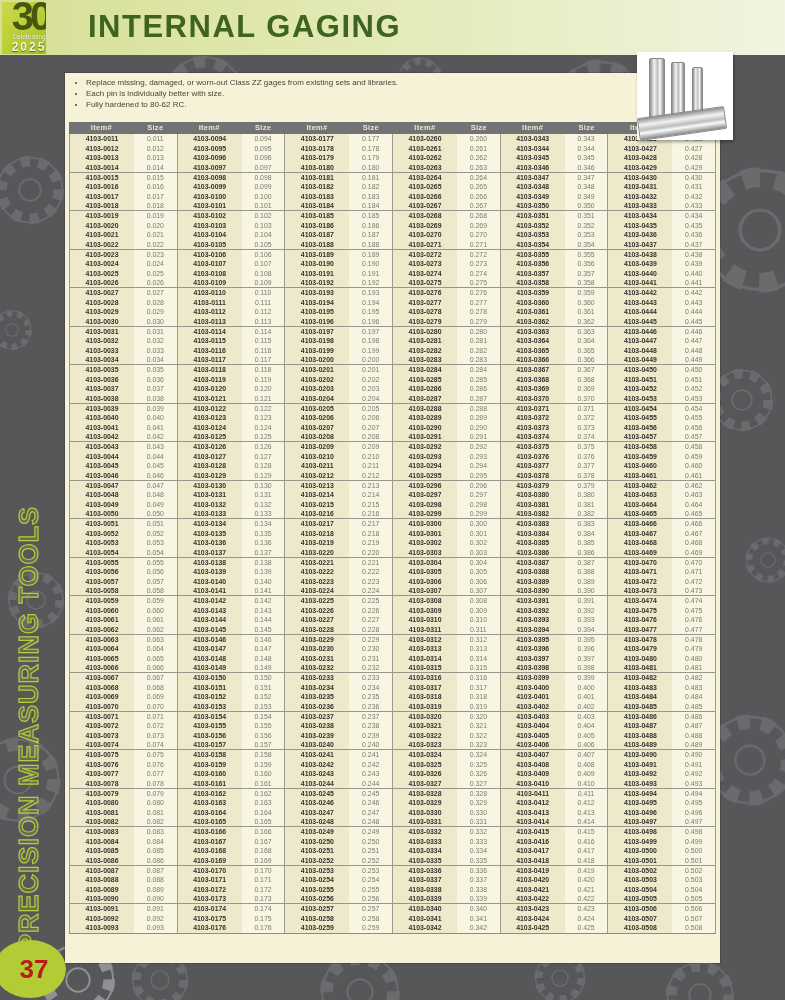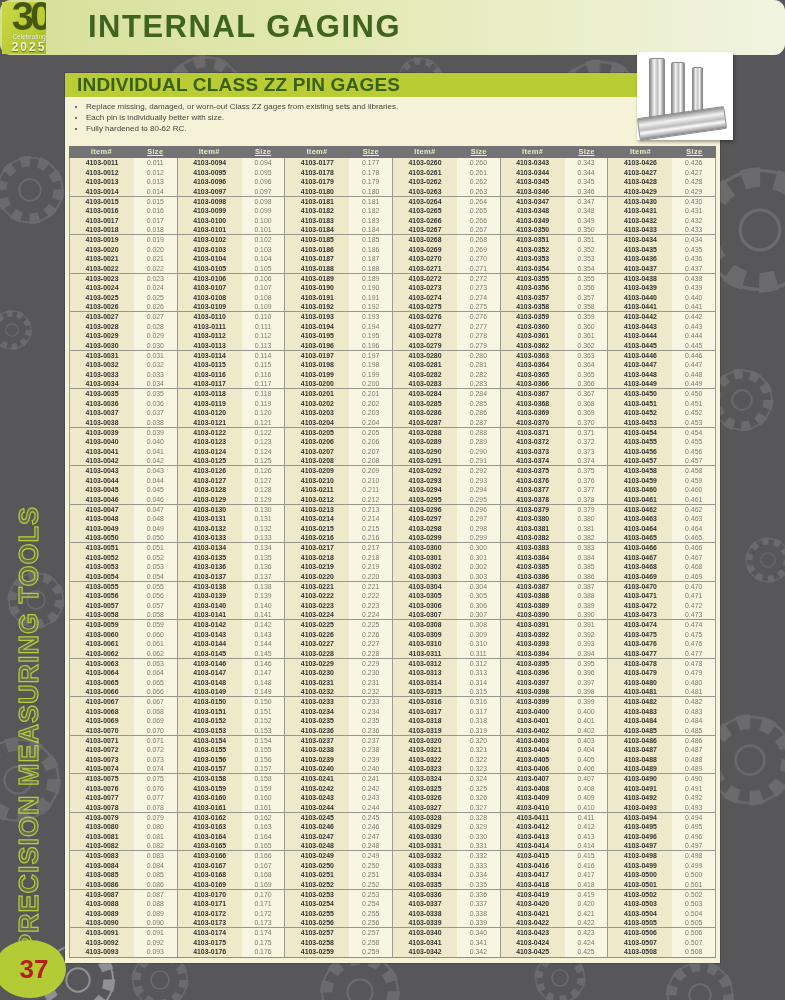--- a/index.html
+++ b/index.html
@@ -9,21 +9,20 @@
     font-family:"Liberation Sans", sans-serif;
     position:relative;overflow:hidden;
   }
   .page{position:absolute;inset:0;width:785px;height:1000px;}
 
   
   .top-band{
     position:absolute;left:0;top:0;width:785px;height:55px;
     background:linear-gradient(90deg,#d6df97 0%,#e3e9b4 45%,#f1f4e0 100%);
     z-index:2;
-    border-radius:11px;
   }
   .logo{
     position:absolute;left:2px;top:2px;width:44px;height:52px;
     background:linear-gradient(135deg,#ccd94b 0%,#b9cc33 60%,#a3bd27 100%);
     z-index:3;overflow:hidden;
   }
   .logo-30{
     position:absolute;left:4px;top:-8px;width:48px;
     font-size:40px;font-weight:bold;color:#46570f;
     letter-spacing:-4px;line-height:44px;text-align:center;
@@ -78,21 +77,21 @@
   .intro ul{margin:4px 0 0 0;padding-left:21px;line-height:11px;list-style:disc;}
   .intro ul li{padding-left:0;}
   .intro .right{position:absolute;left:428px;top:0;width:220px;}
 
   
   .gage-table{margin:0 4px;background:#f6f2d7;}
   .thead{display:flex;height:12px;background:#737376;}
   .h-seg{flex:1;display:flex;}
   .h-cell{font-size:7.5px;font-weight:bold;color:#ece9c8;text-align:center;line-height:12px;letter-spacing:0.3px;}
   .h-cell.item{width:60%;}
-  .h-cell.size{width:40%;text-decoration:underline;}
+  .h-cell.size{width:40%;}
   .tbody{display:flex;border-bottom:1px solid #8d8d81;}
   .pair{flex:1;border-left:1px solid #9b9b8f;}
   .pair:last-child{border-right:1px solid #9b9b8f;}
   .t-row{display:flex;height:9.627px;box-sizing:border-box;}
   .t-row.ge{border-bottom:1px solid #97978b;}
   .t-cell{font-size:6.9px;line-height:9.6px;text-align:center;overflow:hidden;white-space:nowrap;}
   .t-cell.item{width:60%;background:#eee9cb;font-weight:bold;color:#333330;}
   .t-cell.size{width:40%;background:#f8f5e2;color:#7b7b6c;}
 
   
@@ -154,21 +153,20 @@
     <div class="logo-year">2025</div>
   </div>
 
   <div class="sidebar-text">PRECISION MEASURING TOOLS</div>
 
   <div class="page-badge">
     <span>37</span>
   </div>
 
   <div class="content-panel">
-    <div class="section-bar">INDIVIDUAL CLASS ZZ PIN GAGES</div>
 
     <div class="intro">
       <ul class="left">
         <li>Replace missing, damaged, or worn-out Class ZZ gages from existing sets and libraries.</li>
         <li>Each pin is individually better with size.</li>
         <li>Fully hardened to 80-62 RC.</li>
       </ul>
     </div>
 
     <div class="gage-table">

